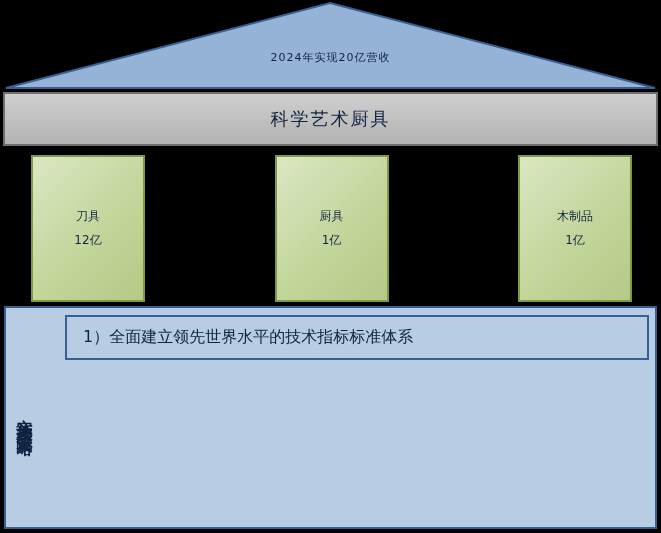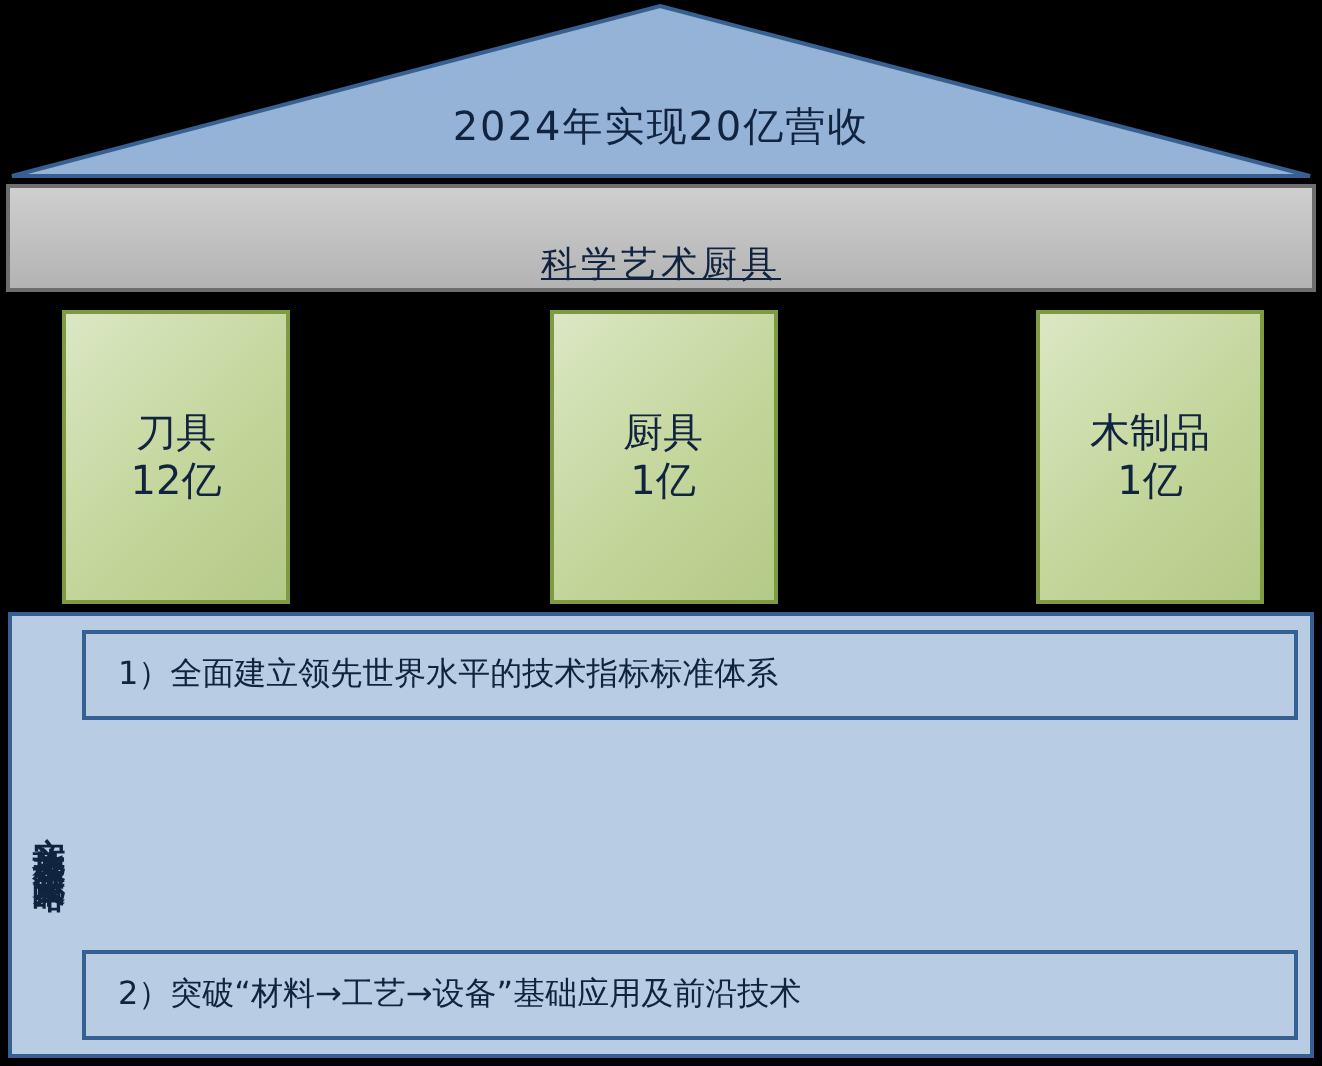--- a/index.html
+++ b/index.html
@@ -12,57 +12,56 @@
     color: #101a33;
     overflow: hidden;
   }
 
   
   .roof-svg { position: absolute; top: 0; left: 0; display: block; }
   .roof-label {
     position: absolute;
     top: 50px; left: 0; width: 100%;
     text-align: center;
-    font-size: 20px;
+    font-size: 11px;
     letter-spacing: 1px;
     color: #10233f;
   }
 
   
   .header-bar {
     position: absolute;
     left: 3px; right: 3px;
     top: 92px; height: 54px;
     box-sizing: border-box;
     background: linear-gradient(#cfcfcf, #b3b3b3);
     border: 2px solid #6e6e6e;
-    display: flex; align-items: flex-end; justify-content: center;
+    display: flex; align-items: center; justify-content: center;
     font-size: 18px;
     letter-spacing: 2px;
     color: #10233f;
-    text-decoration: underline;
   }
 
   
   .pillars {
     position: absolute;
     left: 31px; right: 29px;
     top: 155px; height: 147px;
     display: flex;
     justify-content: space-between;
   }
   .pillar {
     width: 114px;
     box-sizing: border-box;
     background: linear-gradient(135deg, #dbe7c4 0%, #c3d69b 55%, #b4ca87 100%);
     border: 2px solid #7e9a43;
     display: flex; flex-direction: column;
     align-items: center; justify-content: center;
     gap: 3px;
-    font-size: 20px;
+    font-size: 12px;
     color: #10233f;
   }
   .pillar div { line-height: 21px; }
 
   
   .base {
     position: absolute;
     left: 4px; right: 4px;
     top: 306px; bottom: 4px;
     box-sizing: border-box;
@@ -94,20 +93,21 @@
     height: 45px;
     box-sizing: border-box;
     background: #b8cce4;
     border: 2px solid #376092;
     display: flex;
     align-items: center;
     padding-left: 16px;
     font-size: 16px;
     color: #10233f;
     white-space: nowrap;
+    margin-left: 24px;
   }
 </style>
 </head>
 <body>
 
 <div class="stage">
 
   <svg class="roof-svg" width="661" height="91" viewBox="0 0 661 91">
     <polygon points="330,3 655,88 6,88" fill="#95b3d7" stroke="#376092" stroke-width="2"></polygon>
   </svg>
@@ -129,17 +129,16 @@
     <div class="pillar">
       <div>木制品</div>
       <div>1亿</div>
     </div>
   </div>
 
   <div class="base">
     <div class="side-label">实施技术领先策略</div>
     <div class="rows">
       <div class="strategy-row">1）全面建立领先世界水平的技术指标标准体系</div>
-      <div class="strategy-row">2）突破“材料→工艺→设备”基础应用及前沿技术</div>
     </div>
   </div>
 
 </div>
 
 </body></html>

